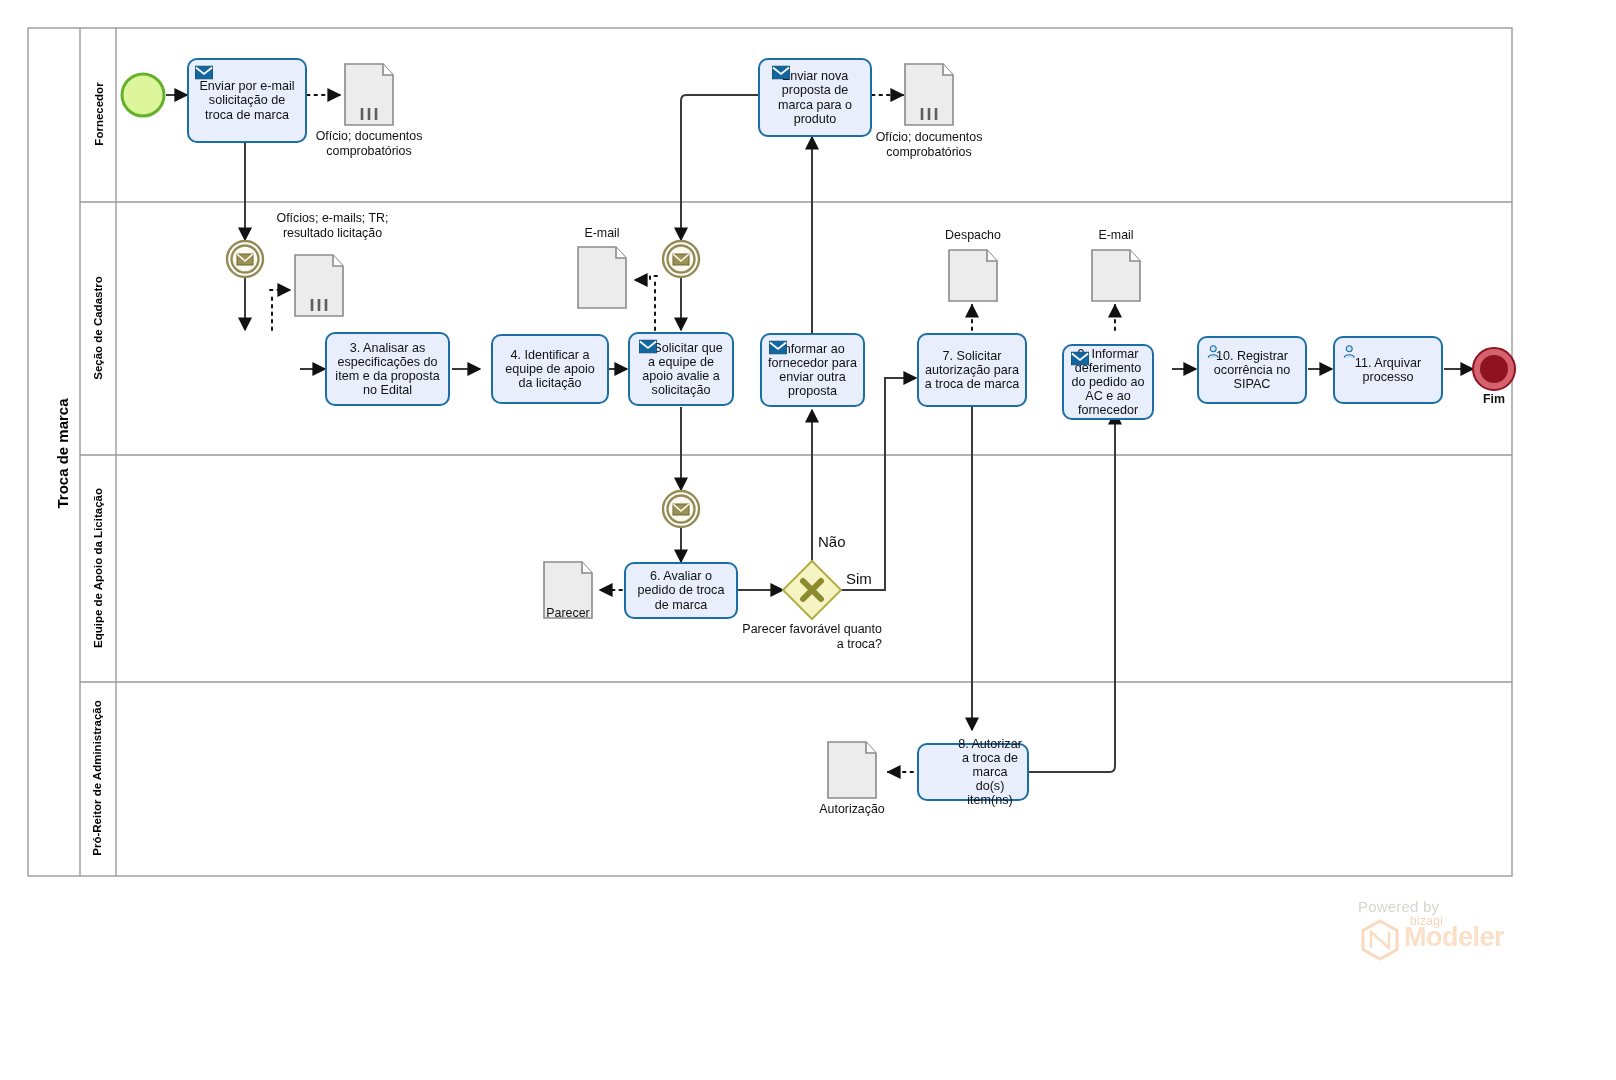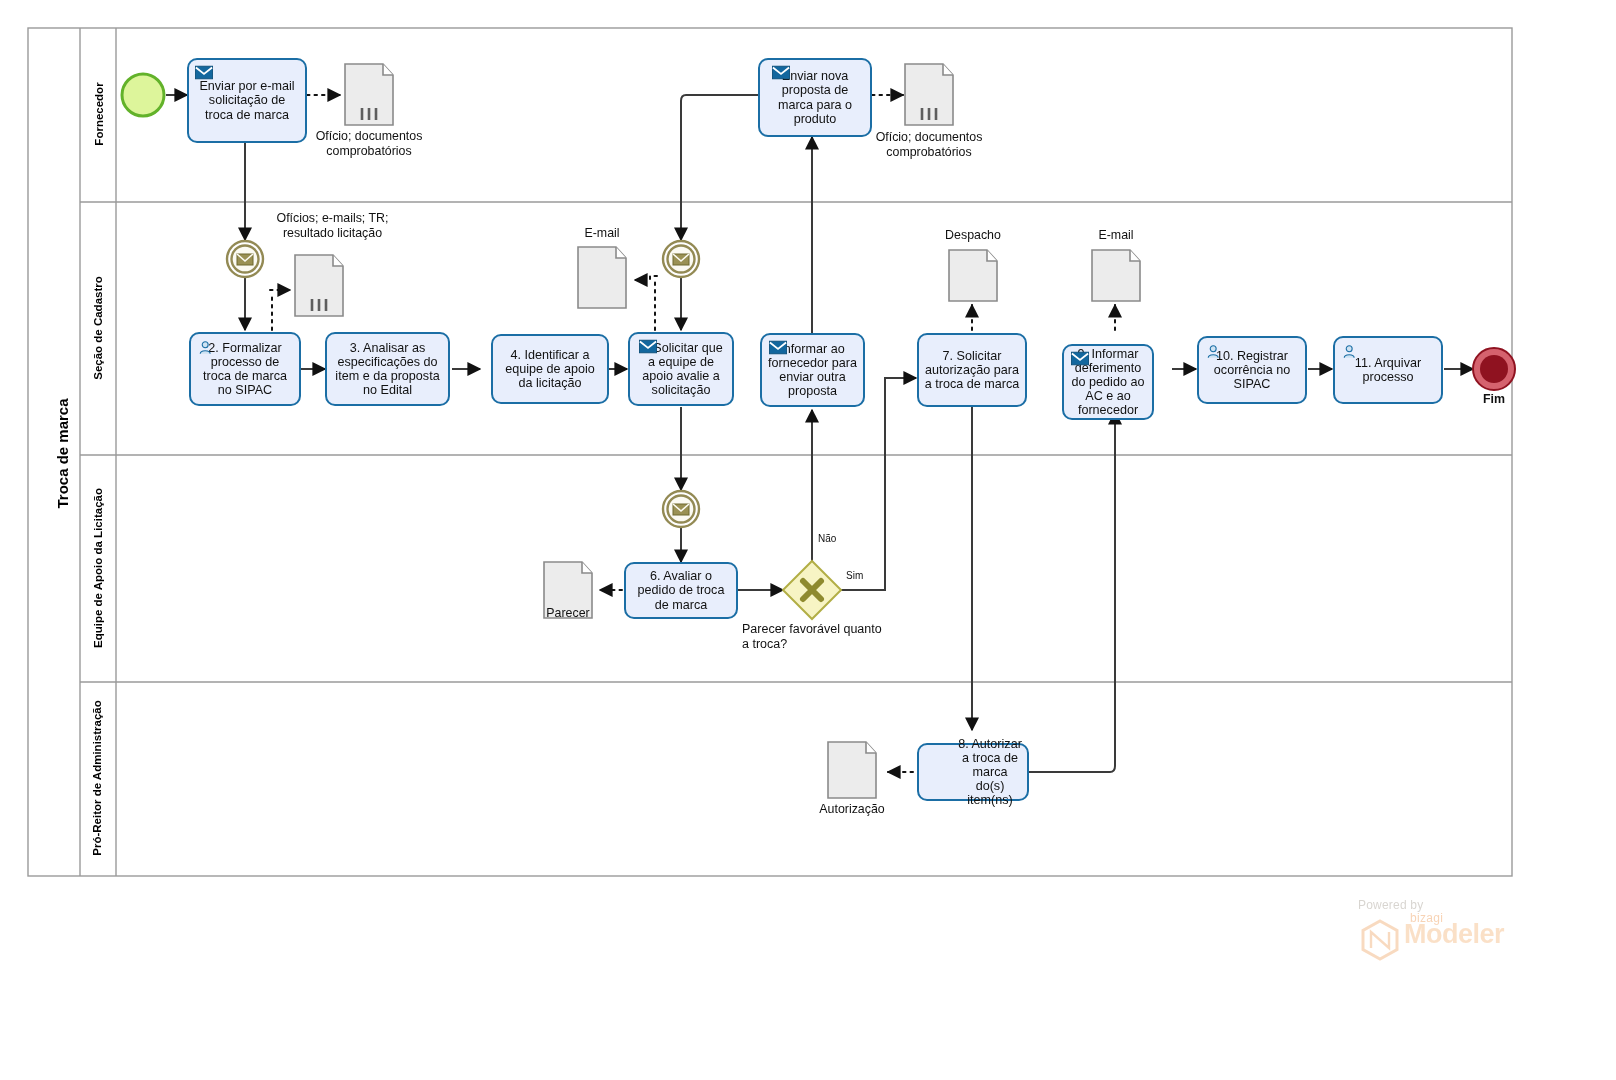--- a/index.html
+++ b/index.html
@@ -21,26 +21,26 @@
   .task{position:absolute;box-sizing:border-box;border:2.2px solid #1b6ea5;
         border-radius:10px;background:#e8eefc;
         display:flex;align-items:center;justify-content:center;text-align:center;
         font-size:12.6px;line-height:1.12;color:#111;padding:3px 5px;}
   .task span.tx{display:block;}
   .task .ico{position:absolute;left:6px;top:5px;width:18px;height:15px;}
   .doclabel{position:absolute;text-align:center;font-size:12.4px;line-height:1.18;color:#111;}
 
   
   .evlabel{position:absolute;text-align:center;font-size:12.4px;color:#111;}
-  .flowlabel{position:absolute;font-size:10px;color:#111;white-space:nowrap;}
-  .gwlabel{position:absolute;text-align:left;font-size:12.5px;line-height:1.18;color:#111;}
+  .flowlabel{position:absolute;font-size:15px;color:#111;white-space:nowrap;}
+  .gwlabel{position:absolute;text-align:right;font-size:12.5px;line-height:1.18;color:#111;}
 
   
   #wm{position:absolute;left:1352px;top:898px;width:170px;height:66px;opacity:.55;}
-  #wm .pb{font-size:12px;color:#b9b3ab;letter-spacing:.2px;margin-left:6px;}
+  #wm .pb{font-size:15px;color:#b9b3ab;letter-spacing:.2px;margin-left:6px;}
   #wm .bz{font-size:12px;color:#f2b07a;margin-left:58px;margin-top:-1px;letter-spacing:.3px;}
   #wm .md{font-size:27px;color:#f7c79b;margin-left:52px;margin-top:-6px;font-weight:bold;letter-spacing:-.5px;}
   #wm .hex{position:absolute;left:6px;top:20px;}
 </style>
 </head>
 <body>
 
 <div id="stage">
 
   <svg id="canvas" xmlns="http://www.w3.org/2000/svg">
@@ -200,27 +200,20 @@
   </div>
 
   <div class="task" style="left:758px;top:58px;width:114px;height:79px;">
     <svg class="ico" viewBox="0 0 20 15" style="left:12px;top:5px;">
       <rect x="0.5" y="0.5" width="19" height="14" fill="#13679e" stroke="#0d4f79"></rect>
       <path d="M1,2 L10,9 L19,2" fill="none" stroke="#ffffff" stroke-width="2"></path>
     </svg>
     <span class="tx">Enviar nova proposta de marca para o produto</span>
   </div>
 
-  <div class="task" style="left:189px;top:332px;width:112px;height:74px;">
-    <svg class="ico" viewBox="0 0 20 16" style="left:7px;top:6px;">
-      <circle cx="8" cy="5" r="3.3" fill="#cfe3f3" stroke="#1b6ea5" stroke-width="1.2"></circle>
-      <path d="M2.5,15 C2.5,10.4 13.5,10.4 13.5,15" fill="#cfe3f3" stroke="#1b6ea5" stroke-width="1.2"></path>
-    </svg>
-    <span class="tx">2. Formalizar processo de troca de marca no SIPAC</span>
-  </div>
 
   <div class="task" style="left:325px;top:332px;width:125px;height:74px;">
     <span class="tx">3. Analisar as especificações do item e da proposta no Edital</span>
   </div>
 
   <div class="task" style="left:491px;top:334px;width:118px;height:70px;">
     <span class="tx">4. Identificar a equipe de apoio da licitação</span>
   </div>
 
   <div class="task" style="left:628px;top:332px;width:106px;height:74px;">

